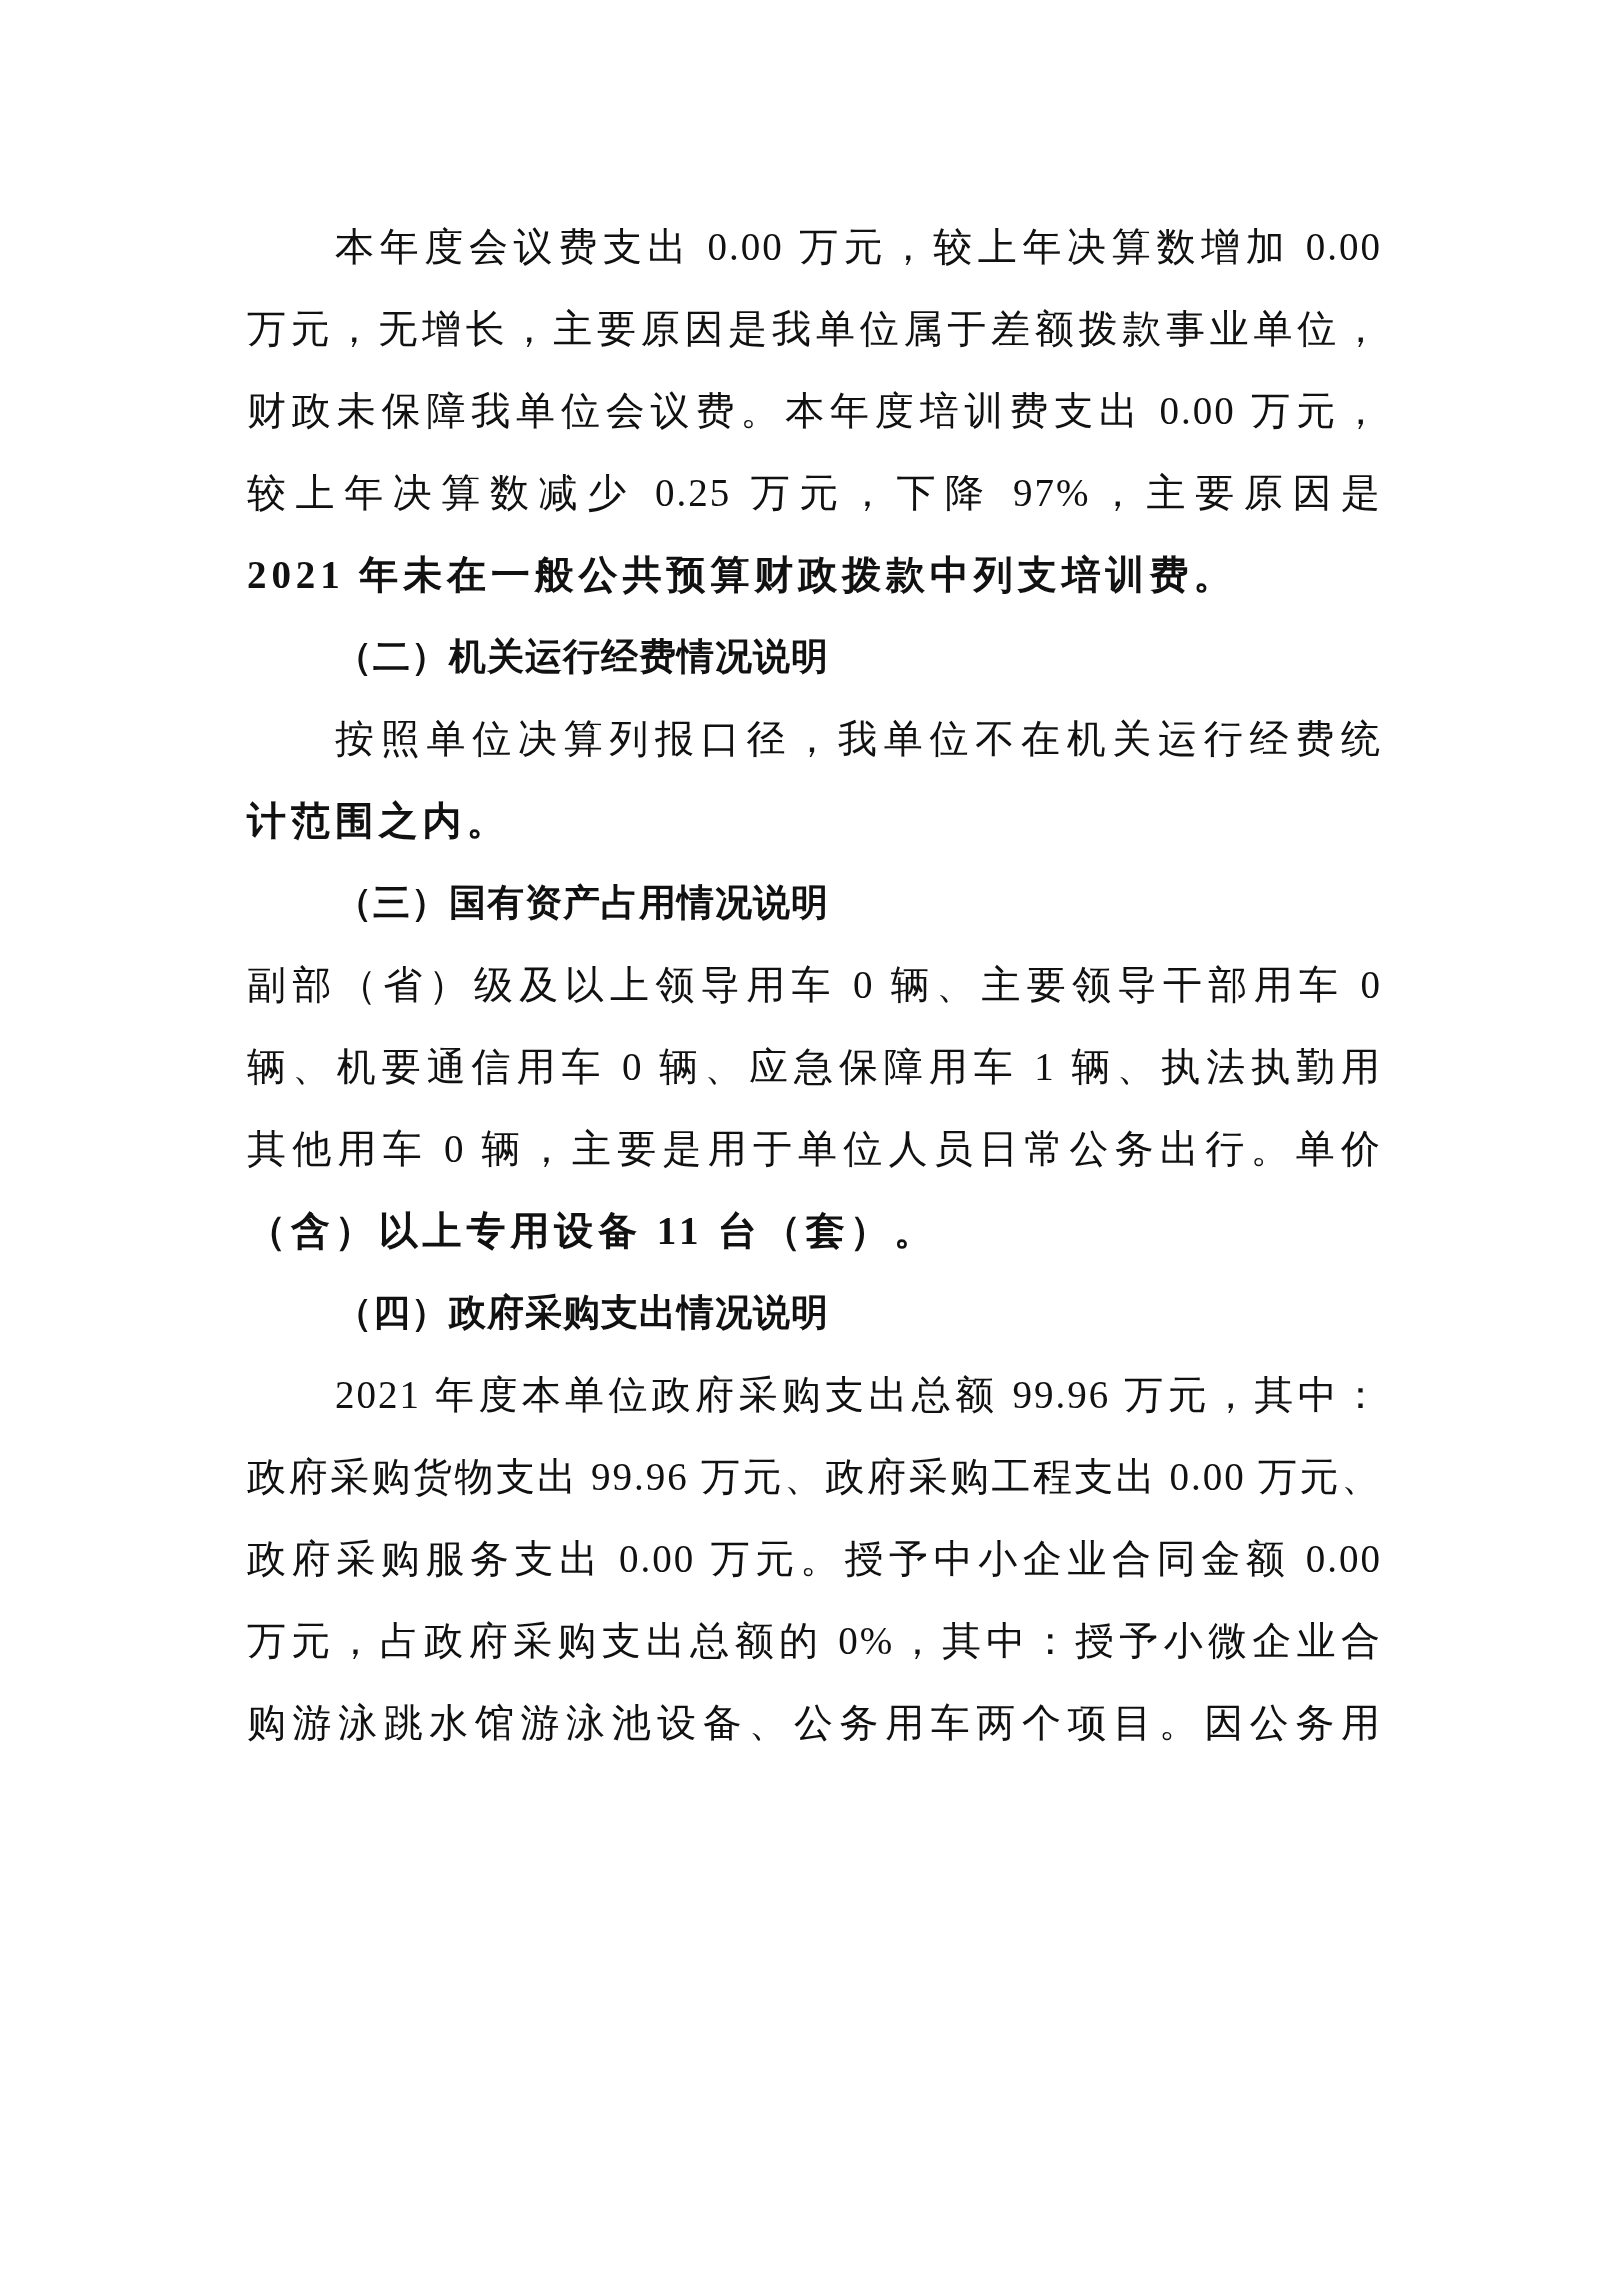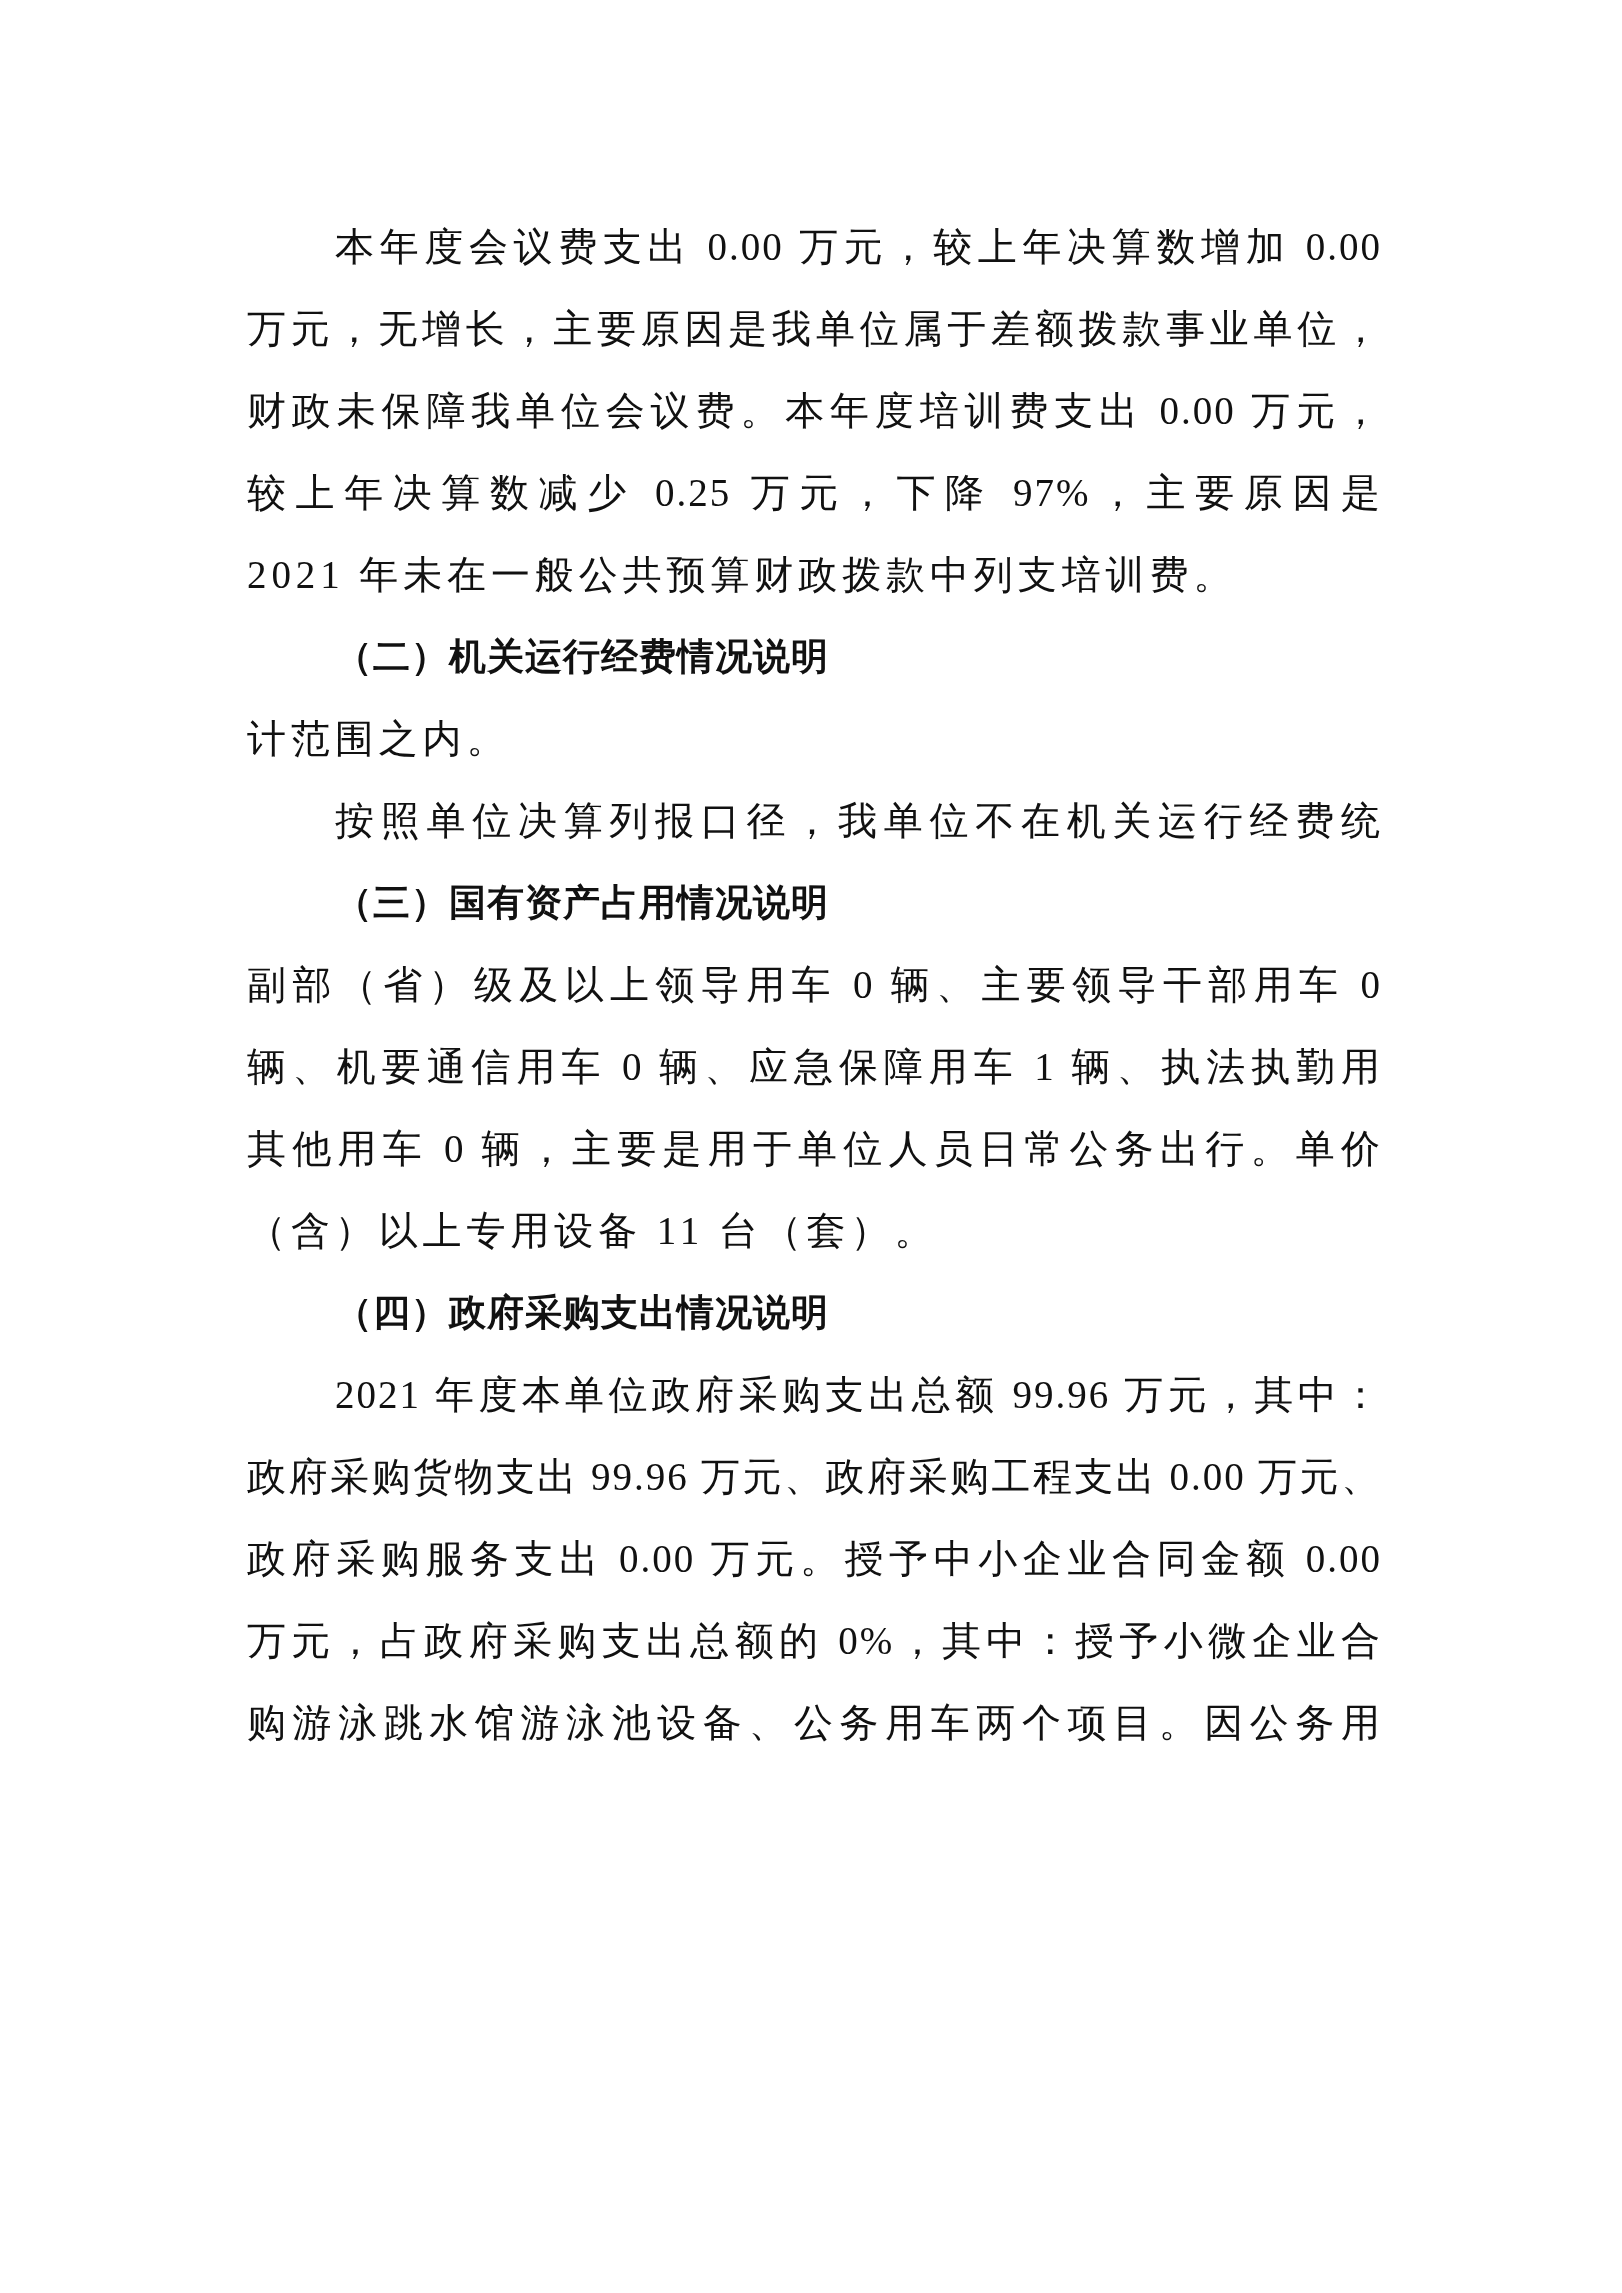--- a/index.html
+++ b/index.html
@@ -35,20 +35,21 @@
     font-size: 39px;
     color: #111111;
     white-space: nowrap;
     text-align: justify;
     text-align-last: justify;
     letter-spacing: 2px;
   }
   .line.last {
     text-align-last: left;
     letter-spacing: 4.9px;
+    font-weight: bold;
   }
   .line.indent {
     padding-left: 88px;
   }
   .heading {
     display: block;
     height: 82px;
     line-height: 82px;
     padding-left: 88px;
     font-family: Liberation Sans, sans-serif;
@@ -69,22 +70,22 @@
       <span class="line indent">本年度会议费支出 0.00 万元，较上年决算数增加 0.00</span>
       <span class="line">万元，无增长，主要原因是我单位属于差额拨款事业单位，</span>
       <span class="line">财政未保障我单位会议费。本年度培训费支出 0.00 万元，</span>
       <span class="line">较上年决算数减少 0.25 万元，下降 97%，主要原因是</span>
       <span class="line last">2021 年未在一般公共预算财政拨款中列支培训费。</span>
     </div>
 
     <div class="heading">（二）机关运行经费情况说明</div>
 
     <div>
+      <span class="line indent">按照单位决算列报口径，我单位不在机关运行经费统</span>
       <span class="line last">计范围之内。</span>
-      <span class="line indent">按照单位决算列报口径，我单位不在机关运行经费统</span>
     </div>
 
     <div class="heading">（三）国有资产占用情况说明</div>
 
     <div>
       <span class="line">副部（省）级及以上领导用车 0 辆、主要领导干部用车 0</span>
       <span class="line">辆、机要通信用车 0 辆、应急保障用车 1 辆、执法执勤用</span>
       <span class="line">其他用车 0 辆，主要是用于单位人员日常公务出行。单价</span>
       <span class="line last">（含）以上专用设备 11 台（套）。</span>
     </div>

